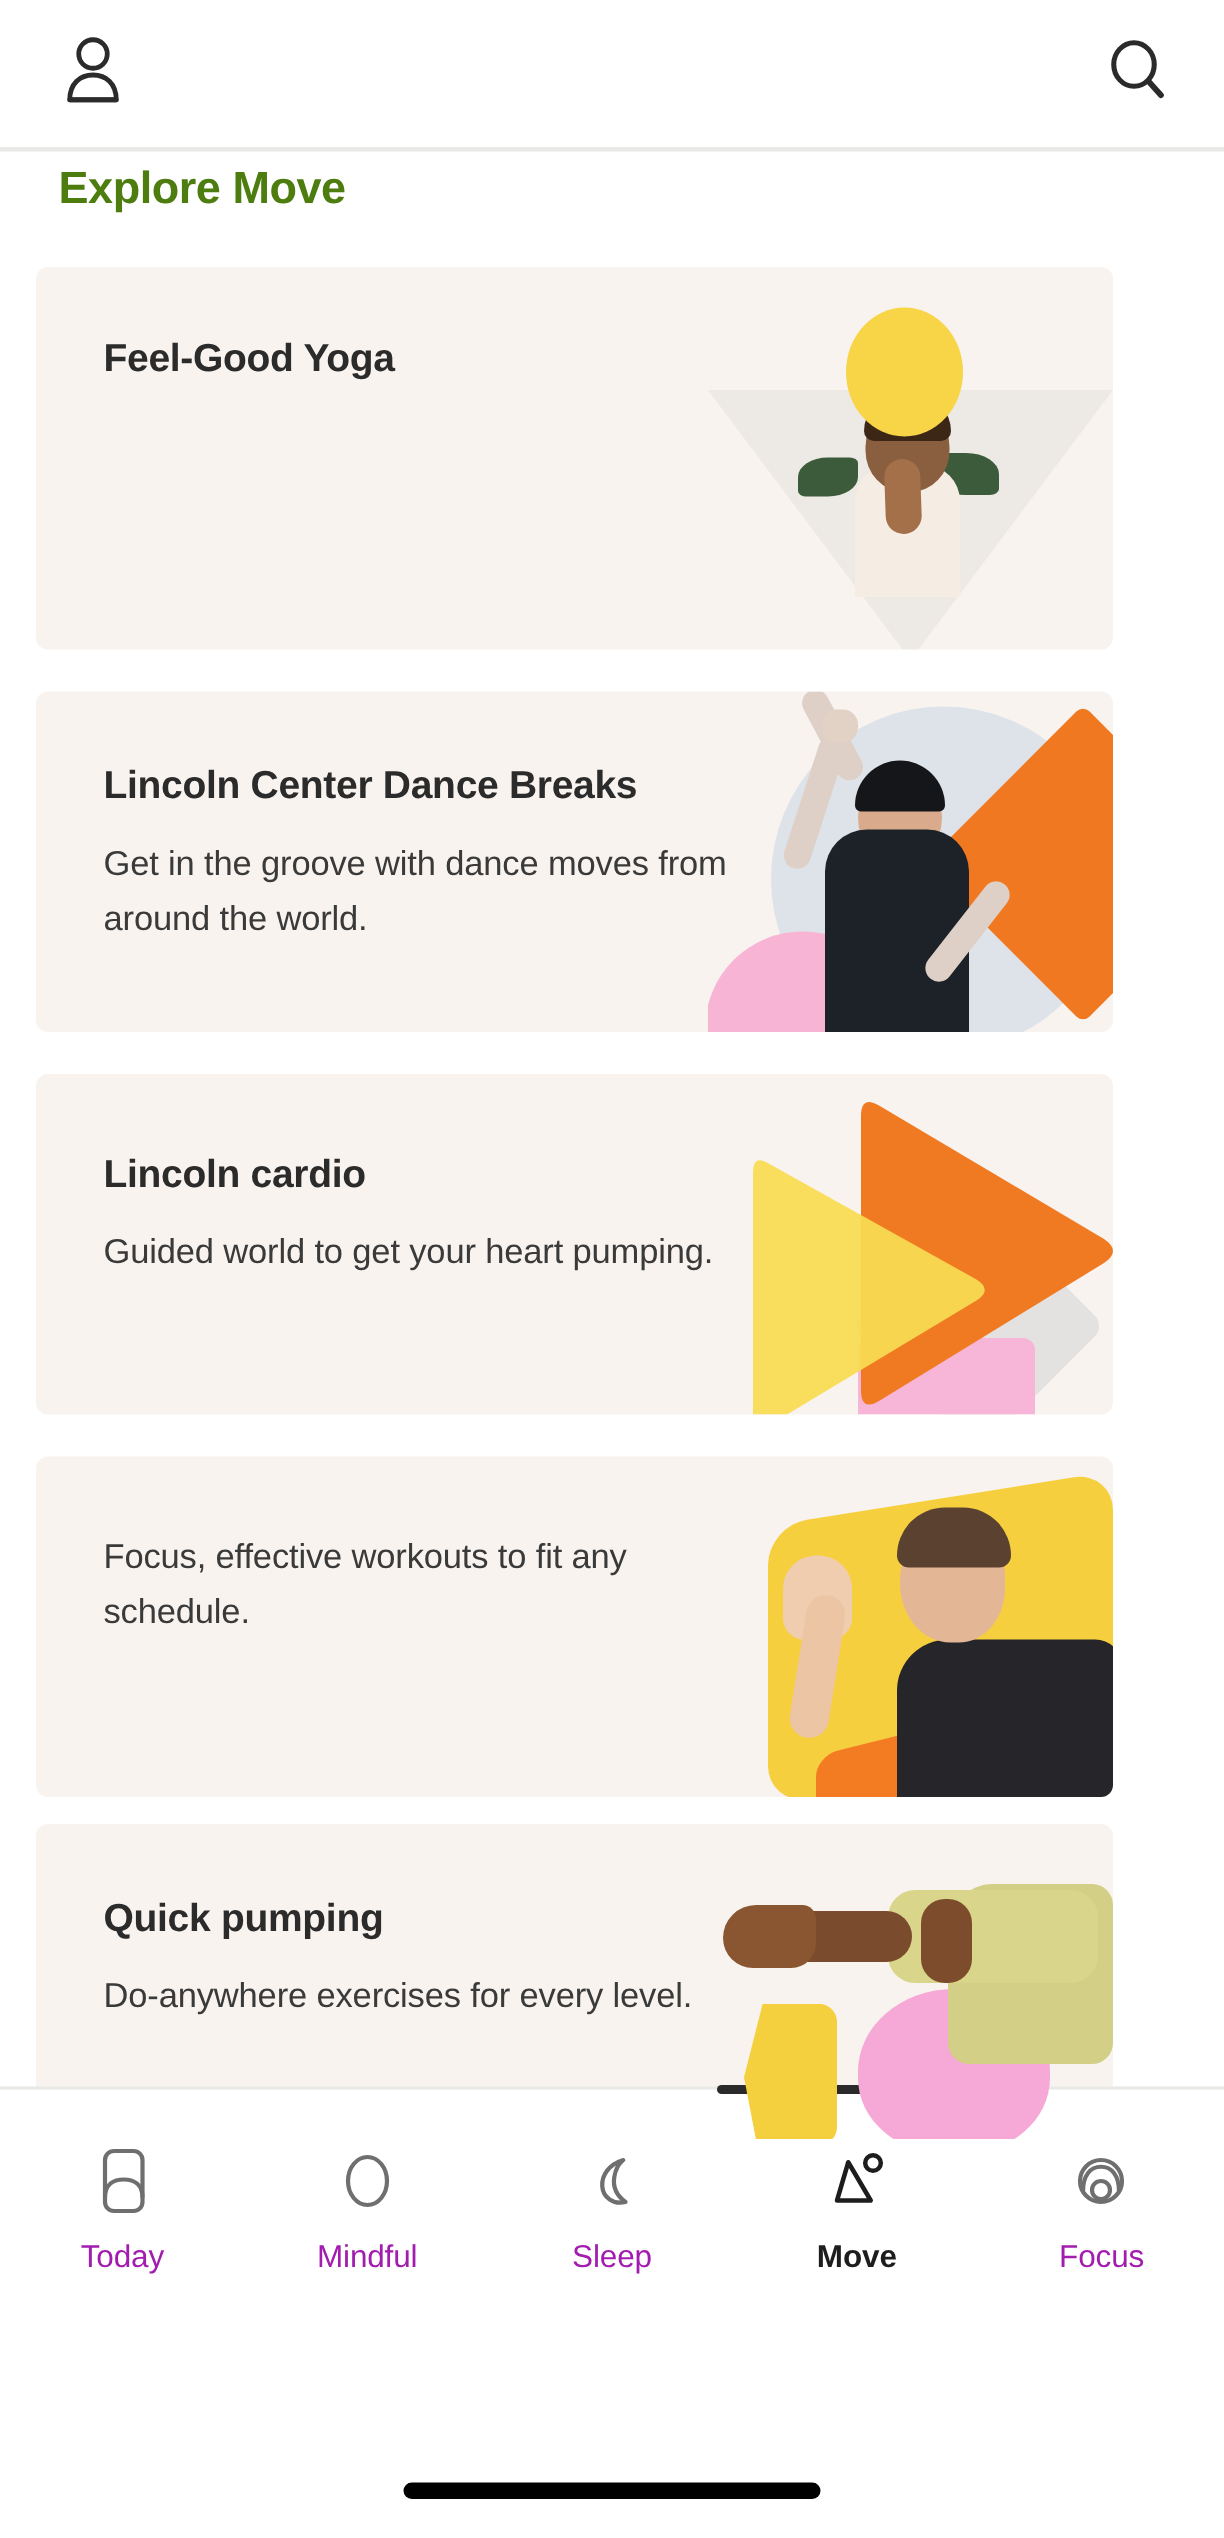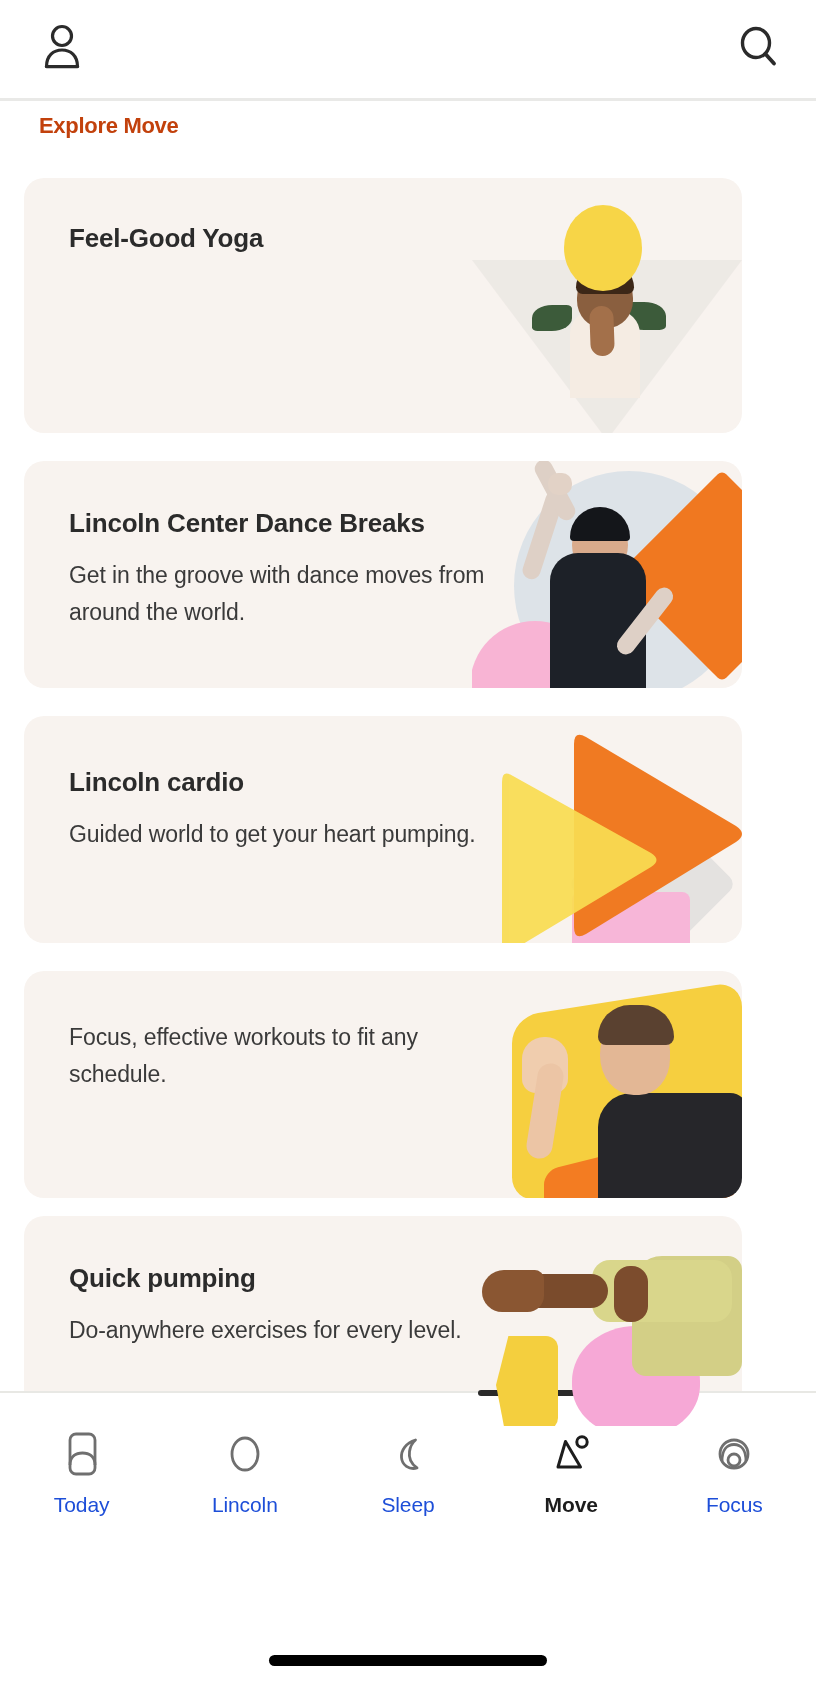--- a/index.html
+++ b/index.html
@@ -18,29 +18,29 @@
     background:#ffffff;
     display:flex; align-items:center; justify-content:space-between;
     padding:0 30px 0 34px;
     border-bottom:3px solid #e9e9e7;
   }
   .icon-btn { width:56px; height:56px; display:flex; align-items:center; justify-content:center; cursor:pointer; }
 
   
   .page-title {
     position:absolute; top:104px; left:39px;
-    font-size:22px; font-weight:bold; letter-spacing:-0.3px;
-    color:#c2410c; line-height:44px;
+    font-size:30px; font-weight:bold; letter-spacing:-0.3px;
+    color:#4d7c0f; line-height:44px;
   }
 
   
   .cards { position:absolute; top:178px; left:0; width:816px; height:1213px; }
   .card {
     position:absolute; left:24px; width:718px;
-    background:#f8f3ef; border-radius:20px; overflow:hidden;
+    background:#f8f3ef; border-radius:8px; overflow:hidden;
     cursor:pointer;
   }
   .card-text { position:absolute; left:45px; z-index:3; }
   .card-title {
     font-size:26px; font-weight:bold; color:#2b2b2b;
     letter-spacing:-0.2px; line-height:32px; margin-bottom:18px;
   }
   .card-desc {
     font-size:23px; color:#3a3a3a; line-height:37px; font-weight:400;
     letter-spacing:-0.1px;
@@ -103,21 +103,21 @@
   .c5-hand { width:62px; height:42px; background:#8a5632; left:10px; top:18px; border-radius:24px 10px 18px 22px; }
   .c5-hand2{ width:34px; height:56px; background:#7c4c2d; left:142px; top:14px; border-radius:16px; }
 
   
   .tabbar {
     position:absolute; left:0; bottom:0; width:816px; height:301px;
     background:#ffffff; border-top:2px solid #e8e8e4;
   }
   .tabs { display:flex; width:100%; padding-top:36px; }
   .tab { flex:1; display:flex; flex-direction:column; align-items:center; gap:14px; cursor:pointer; }
-  .tab-label { font-size:21px; color:#1d4ed8; letter-spacing:-0.1px; }
+  .tab-label { font-size:21px; color:#a21caf; letter-spacing:-0.1px; }
   .tab.active .tab-label { color:#1d1d1d; font-weight:bold; }
   .tab-indicator {
     position:absolute; top:-3px; width:104px; height:6px; background:#2a2a2a; border-radius:3px;
   }
   .home-indicator {
     position:absolute; bottom:26px; left:50%; transform:translateX(-50%);
     width:278px; height:11px; background:#000000; border-radius:6px;
   }
   .tabicon { width:48px; height:50px; display:block; }
 </style>
@@ -251,21 +251,21 @@
         </span>
         <span class="tab-label">Today</span>
       </div>
 
       <div class="tab">
         <span>
           <svg class="tabicon" viewBox="0 0 48 50" fill="none">
             <ellipse cx="24" cy="25" rx="13" ry="16" stroke="#6f6f6f" stroke-width="2.8"></ellipse>
           </svg>
         </span>
-        <span class="tab-label">Lincoln</span>
+        <span class="tab-label">Mindful</span>
       </div>
 
       <div class="tab">
         <span>
           <svg class="tabicon" viewBox="0 0 48 50" fill="none">
             <path d="M31.5 11 C22 14 17 21 17.5 28.5 C18 36 25 41 33 39 C27.5 35 24.5 29 25.5 22.5 C26.2 17.8 28.2 13.8 31.5 11 Z" stroke="#6f6f6f" stroke-width="2.8" stroke-linejoin="round" fill="none"></path>
           </svg>
         </span>
         <span class="tab-label">Sleep</span>
       </div>

